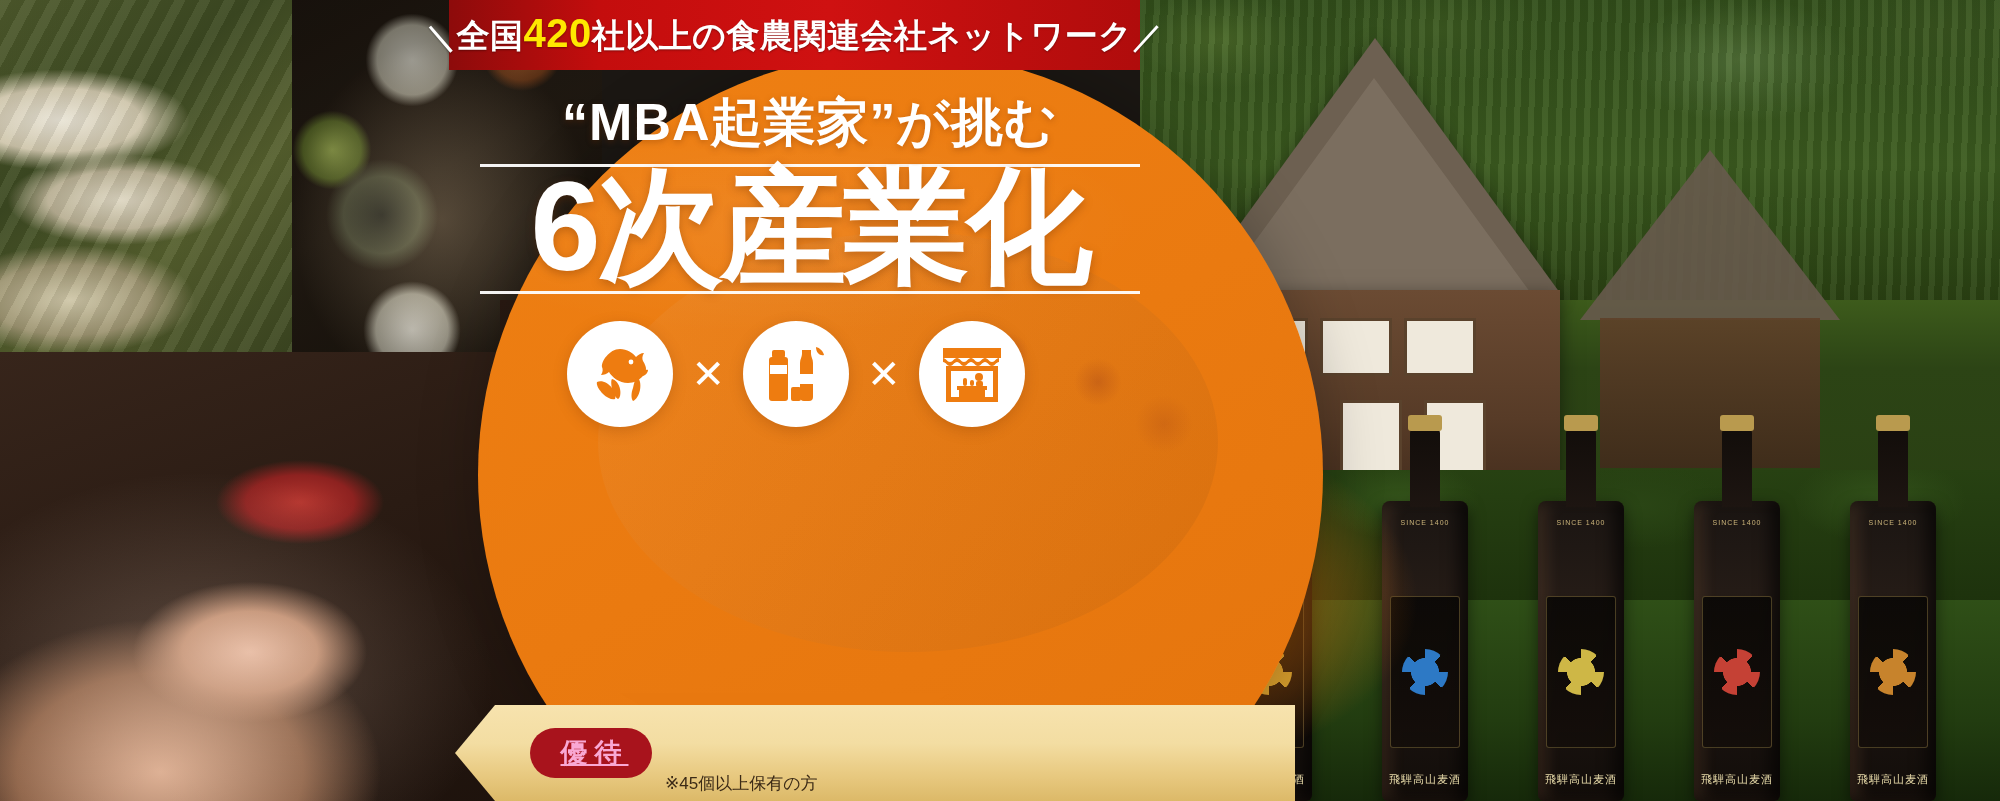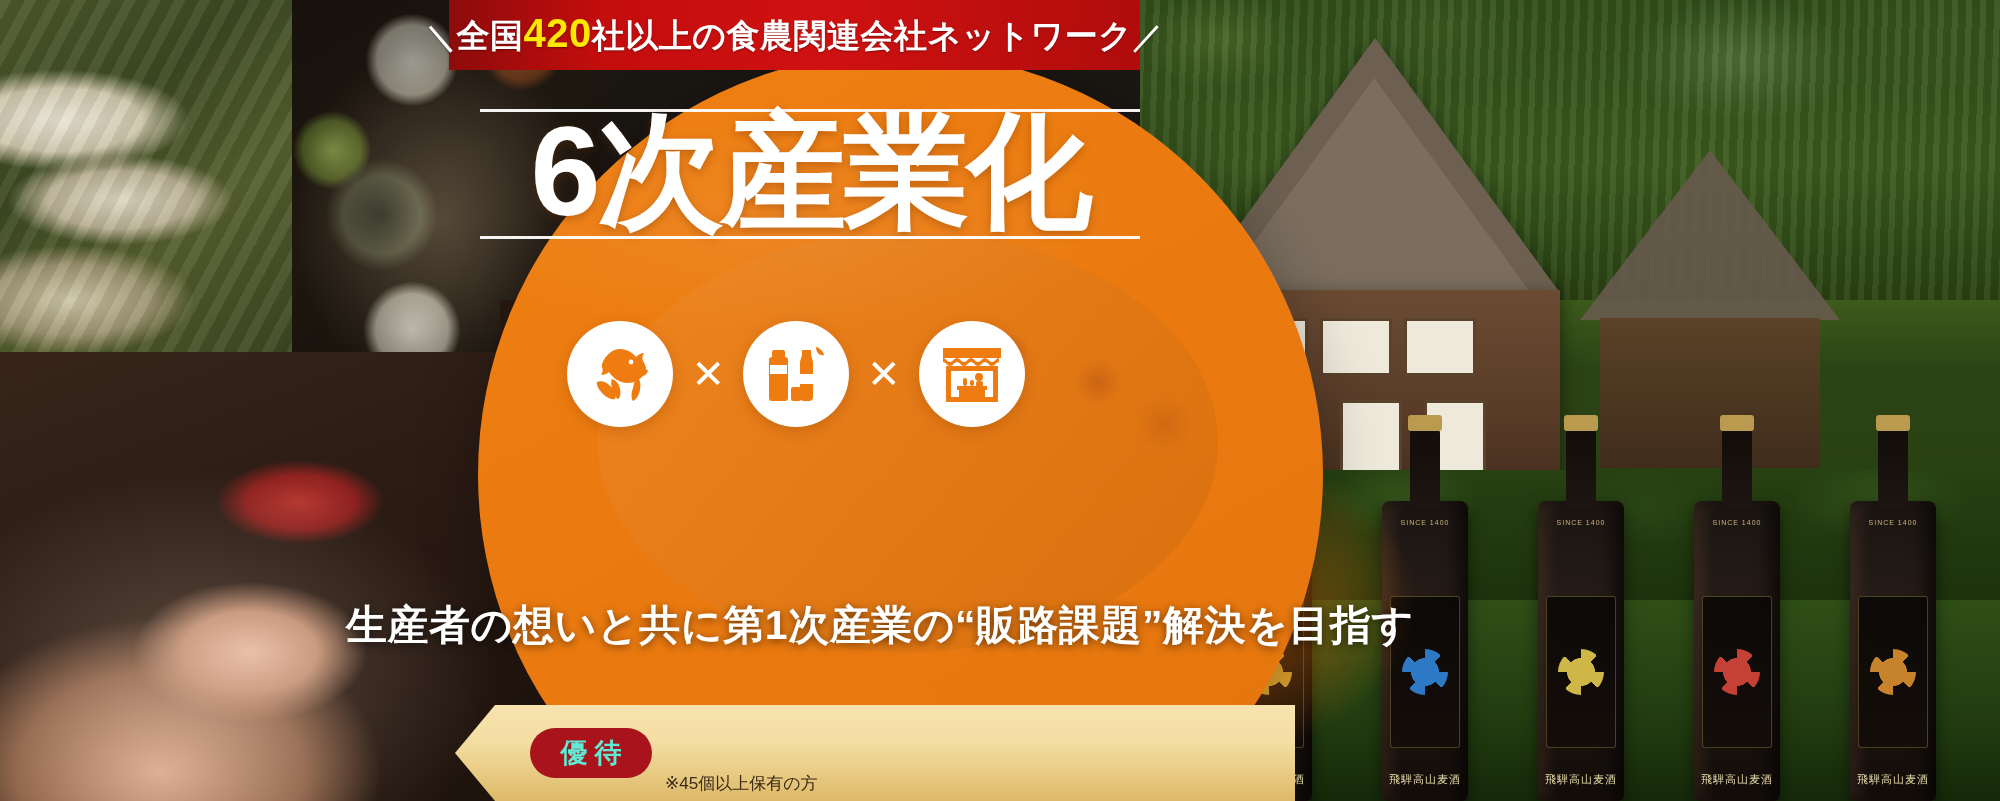--- a/index.html
+++ b/index.html
@@ -178,23 +178,23 @@
     color:#fff;font-size:41px;font-weight:bold;letter-spacing:.5px;white-space:nowrap;
     text-shadow:0 2px 8px rgba(0,0,0,.55);}
 
   
   .ribbon{position:absolute;left:455px;top:705px;width:840px;height:96px;
     background:linear-gradient(180deg,#f7e3ae 0%,#f3dda2 40%,#e9cb83 70%,#dcb968 100%);
     clip-path:polygon(40px 0,840px 0,840px 96px,40px 96px,0 48px);
     box-shadow:0 -2px 10px rgba(0,0,0,.25);}
   .ribbon-inner{position:absolute;left:0;top:0;right:0;bottom:0;
     display:flex;align-items:center;padding-left:75px;}
-  .yutai{width:122px;height:50px;border-radius:25px;background:#a8131c;color:#5eead4;
+  .yutai{width:122px;height:50px;border-radius:25px;background:#a8131c;color:#f9a8d4;
     display:flex;align-items:center;justify-content:center;
-    font-size:27px;font-weight:bold;letter-spacing:7px;text-indent:7px;flex:0 0 auto;}
+    font-size:27px;font-weight:bold;letter-spacing:7px;text-indent:7px;flex:0 0 auto;text-decoration:underline;}
   .r-text{margin-left:18px;color:#b3181c;font-size:36px;font-weight:bold;white-space:nowrap;
     display:flex;align-items:flex-start;}
   .r-text .ya{color:#5d3a12;font-size:28px;margin:6px 6px 0 2px;}
   .r-text .tou{color:#4f3310;font-size:22px;margin:16px 0 0 8px;}
   .r-text .ast{font-size:17px;color:#b3181c;vertical-align:super;}
   .note{position:absolute;left:210px;bottom:6px;color:#3b2a16;font-size:17px;}
 
   
   .rib-top{position:absolute;left:620px;top:693px;width:330px;height:14px;background:#e8780f;
     clip-path:polygon(0 0,330px 0,306px 14px,24px 14px);}
@@ -283,20 +283,21 @@
   </div>
 
   <div class="glow"></div>
   <div class="orange-circle"></div>
 
   <div class="red-banner">
     <div class="txt"><span class="slash">＼</span><span>全国</span><span class="hl">420</span><span>社以上の食農関連会社ネットワーク</span><span class="slash">／</span></div>
   </div>
 
   <div class="head">
+    <div class="h-sub">“MBA起業家”が挑む</div>
     <div class="rule"></div>
     <div class="h-main">
         <span class="big">6次産業化</span>
     </div>
     <div class="rule bottom"></div>
   </div>
 
   <div class="icons">
 
     <div class="ic-circle">
@@ -342,21 +343,20 @@
           <rect x="23" y="34" width="4" height="8" rx="2"></rect>
           <rect x="30" y="36" width="4" height="6" rx="2"></rect>
           <circle cx="39" cy="33" r="4"></circle>
           <rect x="36" y="37" width="7" height="6" rx="2"></rect>
         </g>
       </svg>
     </div>
 
   </div>
 
-  <div class="tagline">生産者の想いと共に第1次産業の“販路課題”解決を目指す</div>
 
   <div class="rib-top"></div>
   <div class="ribbon">
     <div class="ribbon-inner">
       <div class="yutai">優待</div>
       <div class="note">※45個以上保有の方</div>
     </div>
   </div>
 
 </div>

